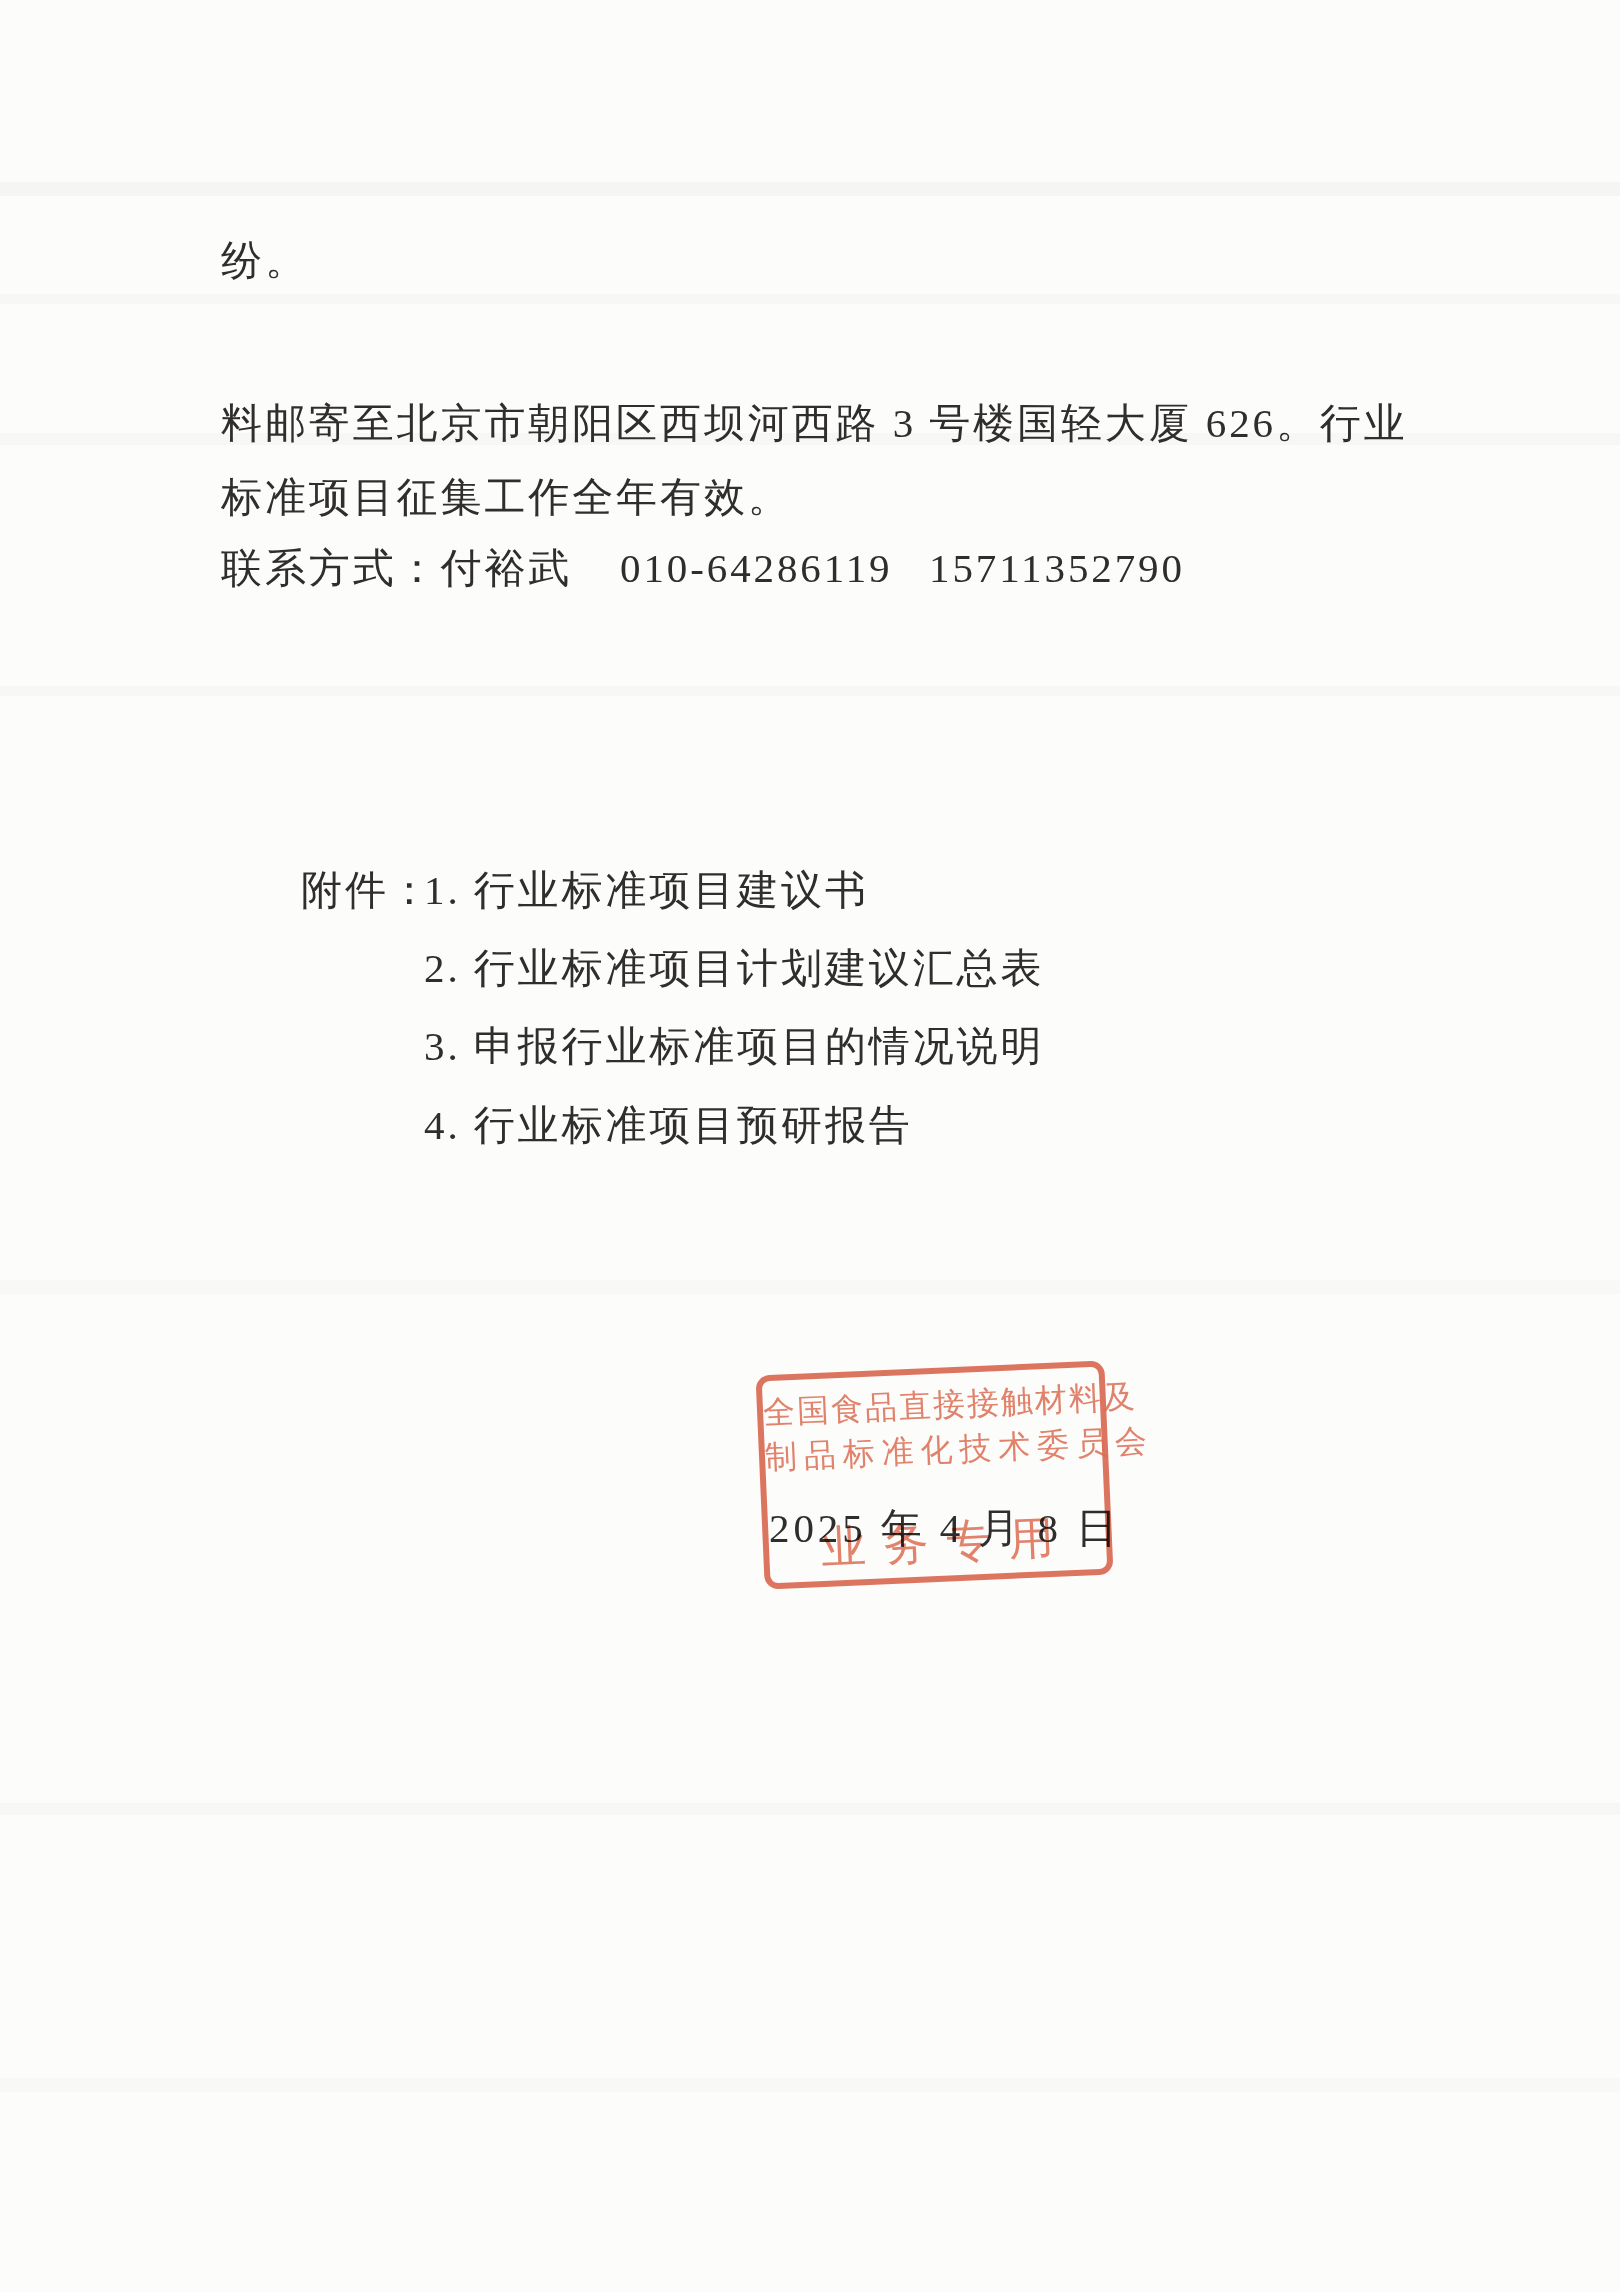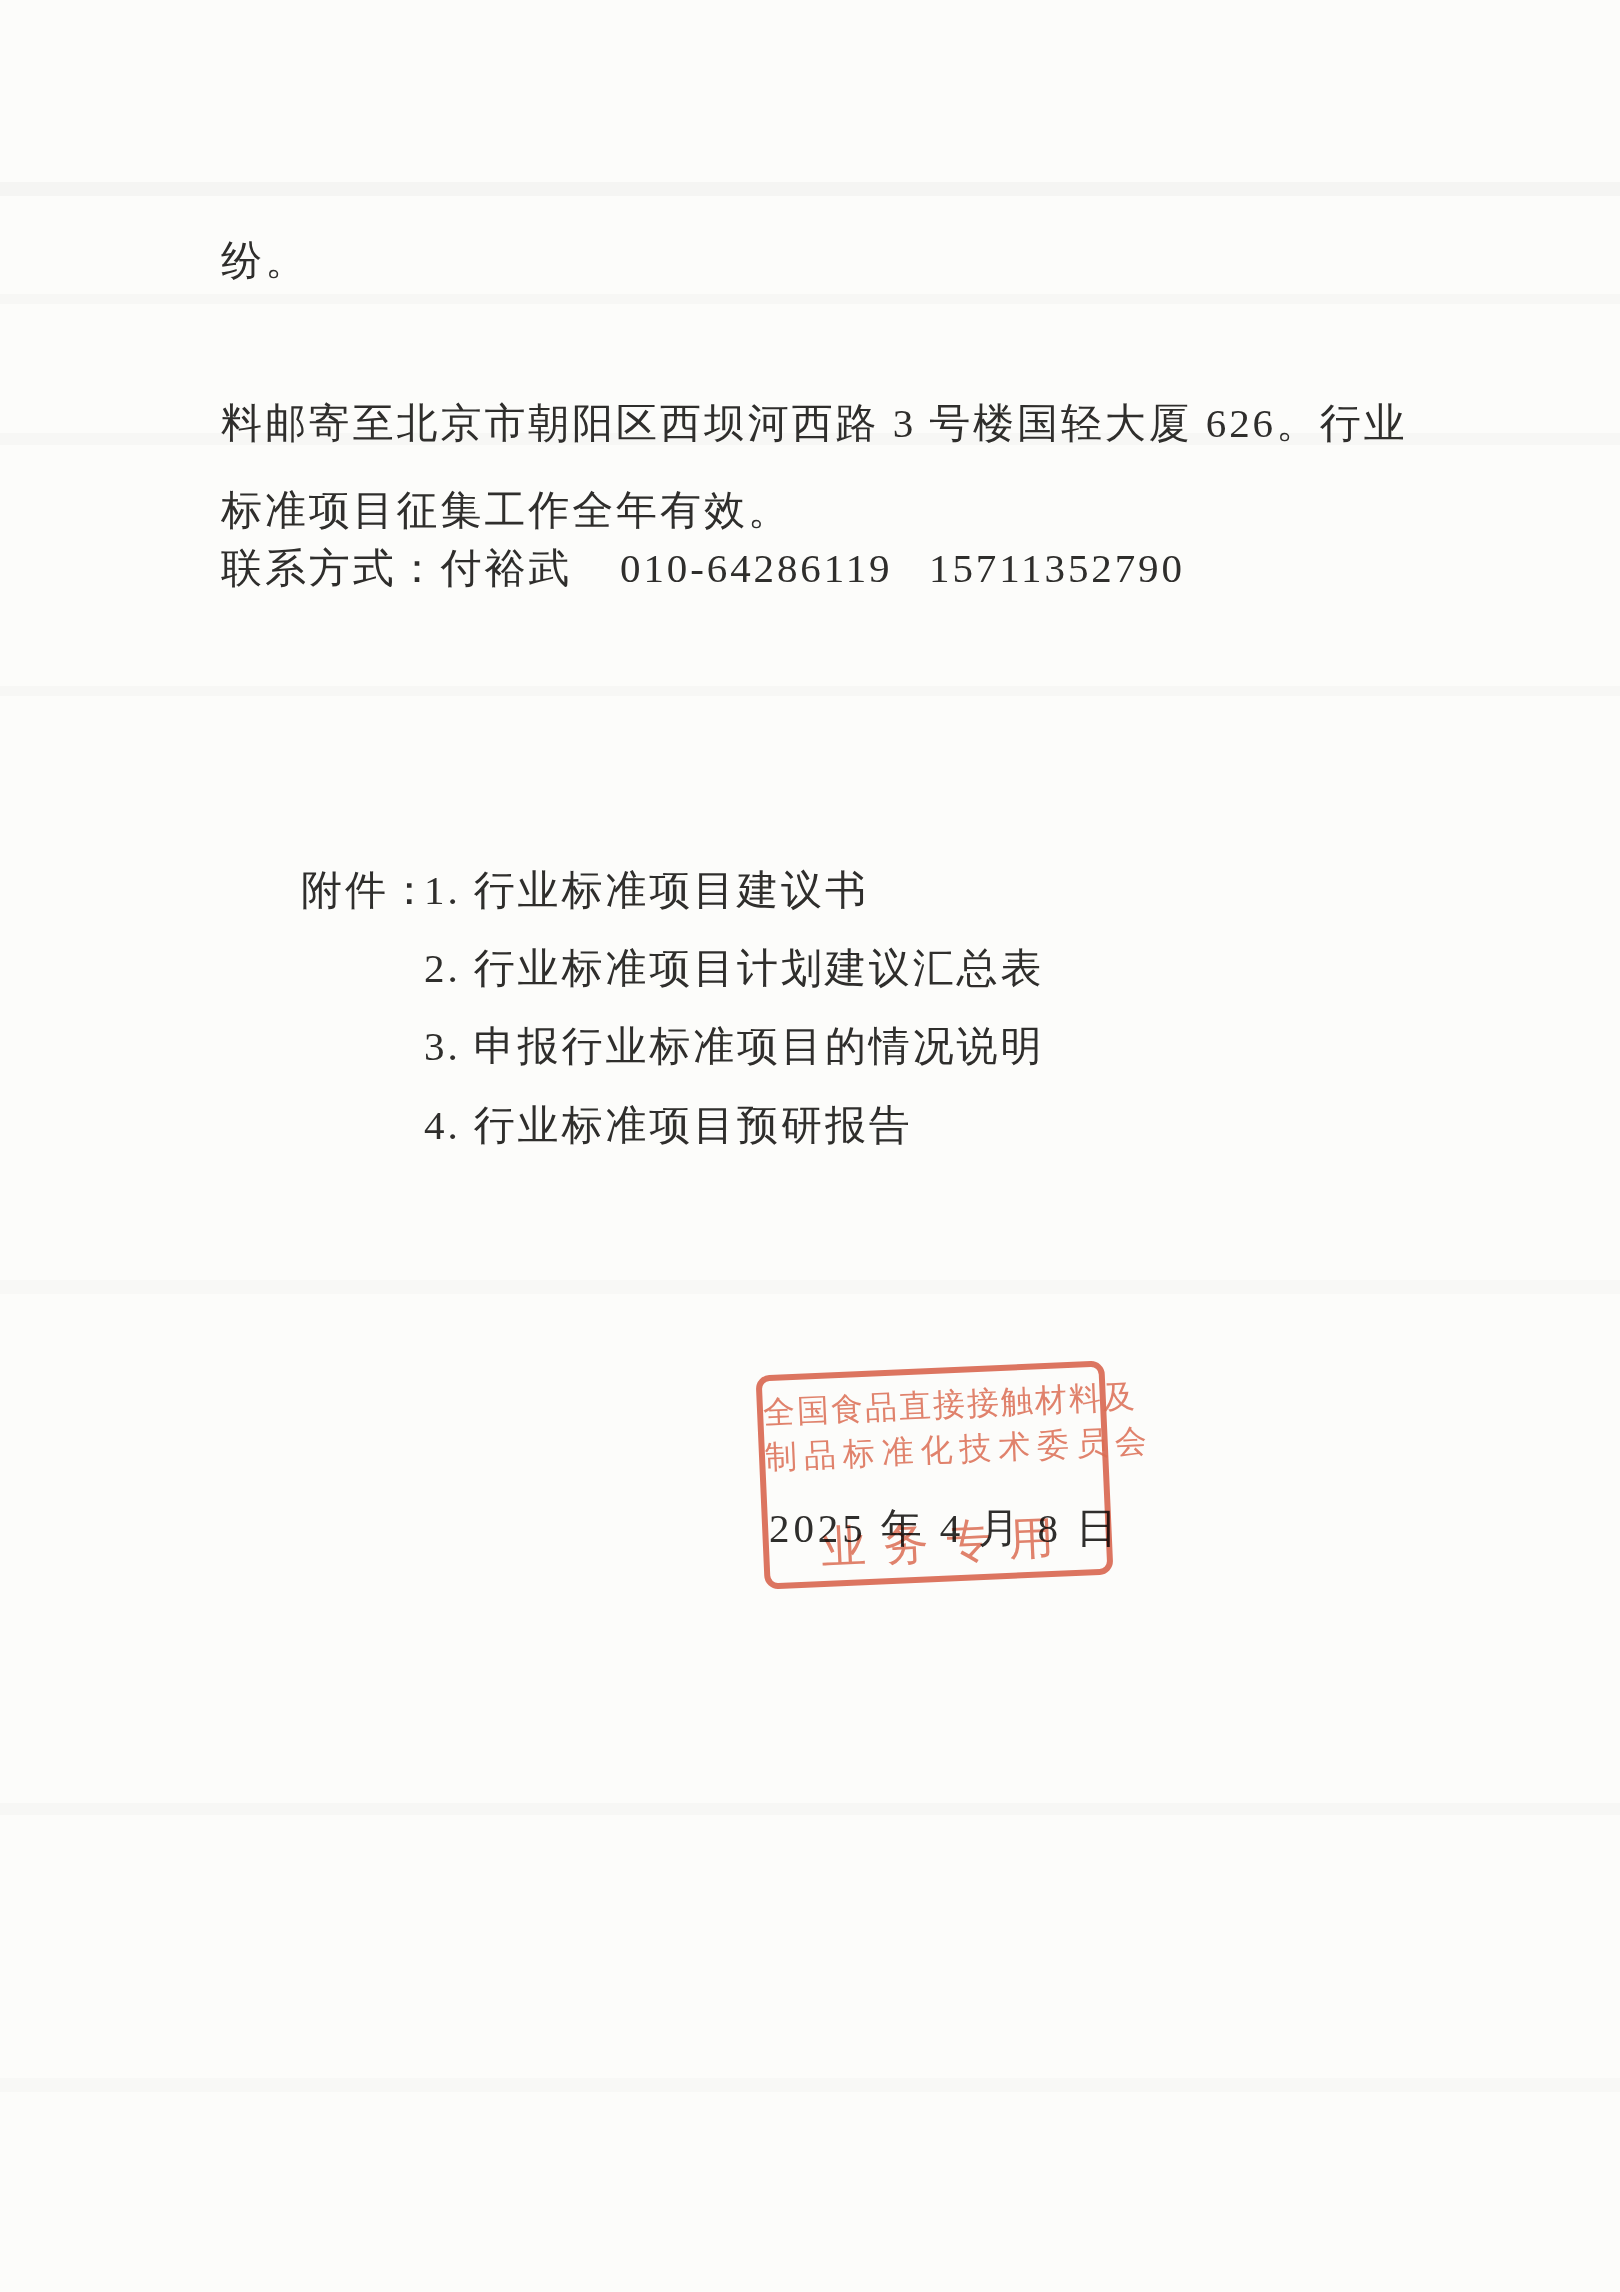--- a/index.html
+++ b/index.html
@@ -74,21 +74,21 @@
   <div class="streak s1"></div>
   <div class="streak s2"></div>
   <div class="streak s3"></div>
   <div class="streak s4"></div>
   <div class="streak s5"></div>
   <div class="streak s6"></div>
   <div class="streak s7"></div>
 
   <div class="line body-l" style="top:233px;">纷。</div>
   <div class="line body-l" style="top:396px;text-align:center;">料邮寄至北京市朝阳区西坝河西路 3 号楼国轻大厦 626。行业</div>
-  <div class="line body-l" style="top:483px;text-align:center;">标准项目征集工作全年有效。</div>
+  <div class="line body-l" style="top:470px;text-align:center;">标准项目征集工作全年有效。</div>
 
   <div class="contact-line" style="left:221px;top:541px;width:1176px;">
     <span style="left:0;">联系方式：付裕武</span>
     <span style="left:399px;">010-64286119</span>
     <span style="left:708px;">15711352790</span>
   </div>
 
 
   <div class="contact-line" style="left:301px;top:863px;width:882px;">
     <span style="left:0;">附件：</span>

